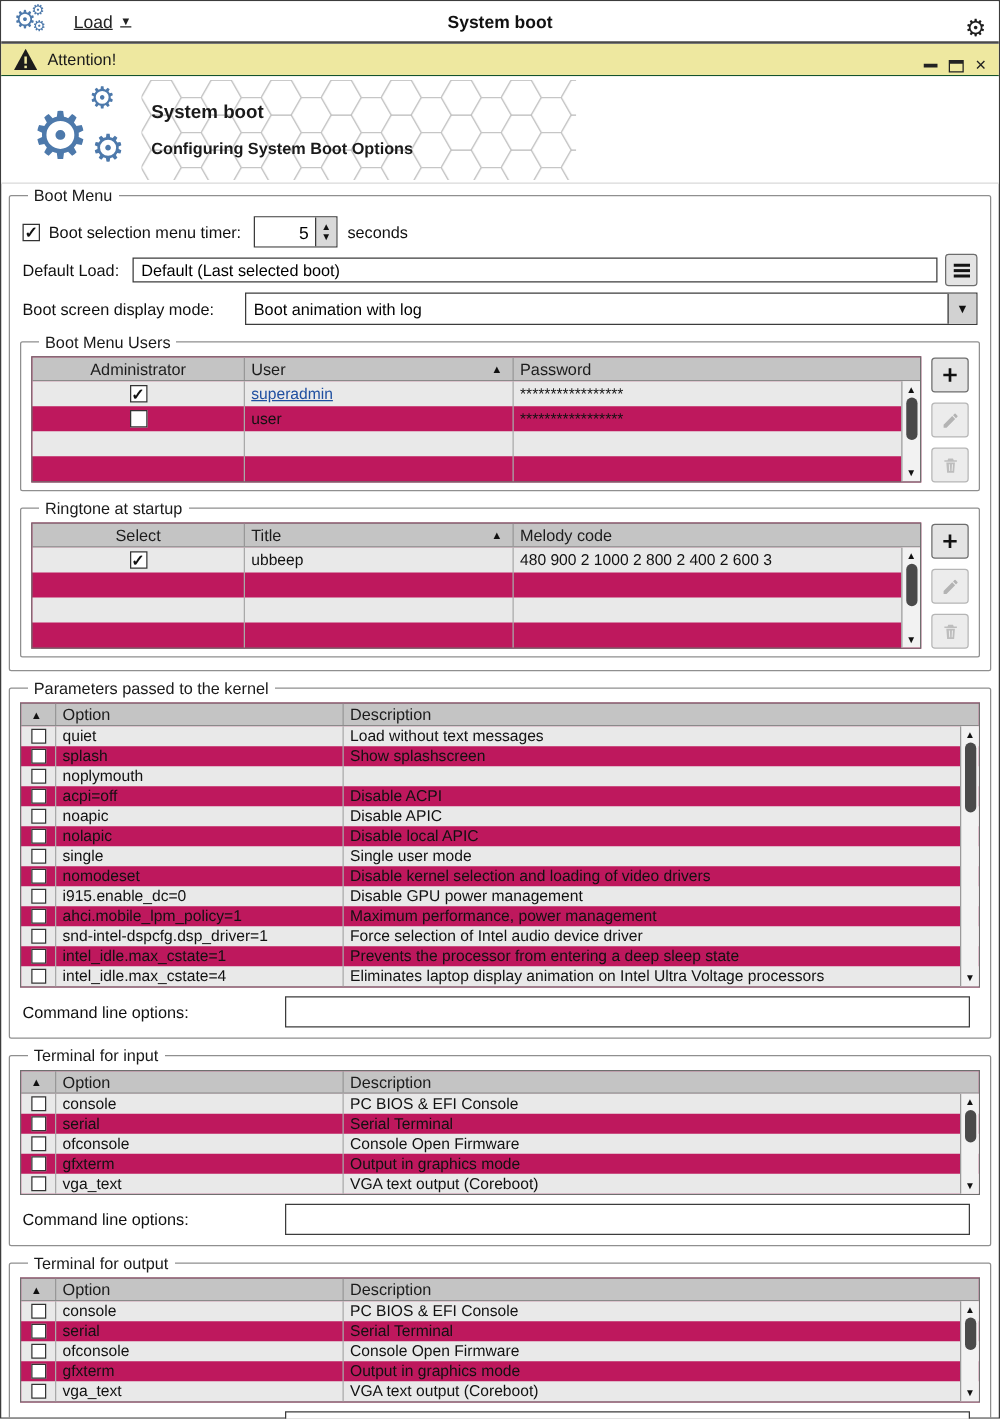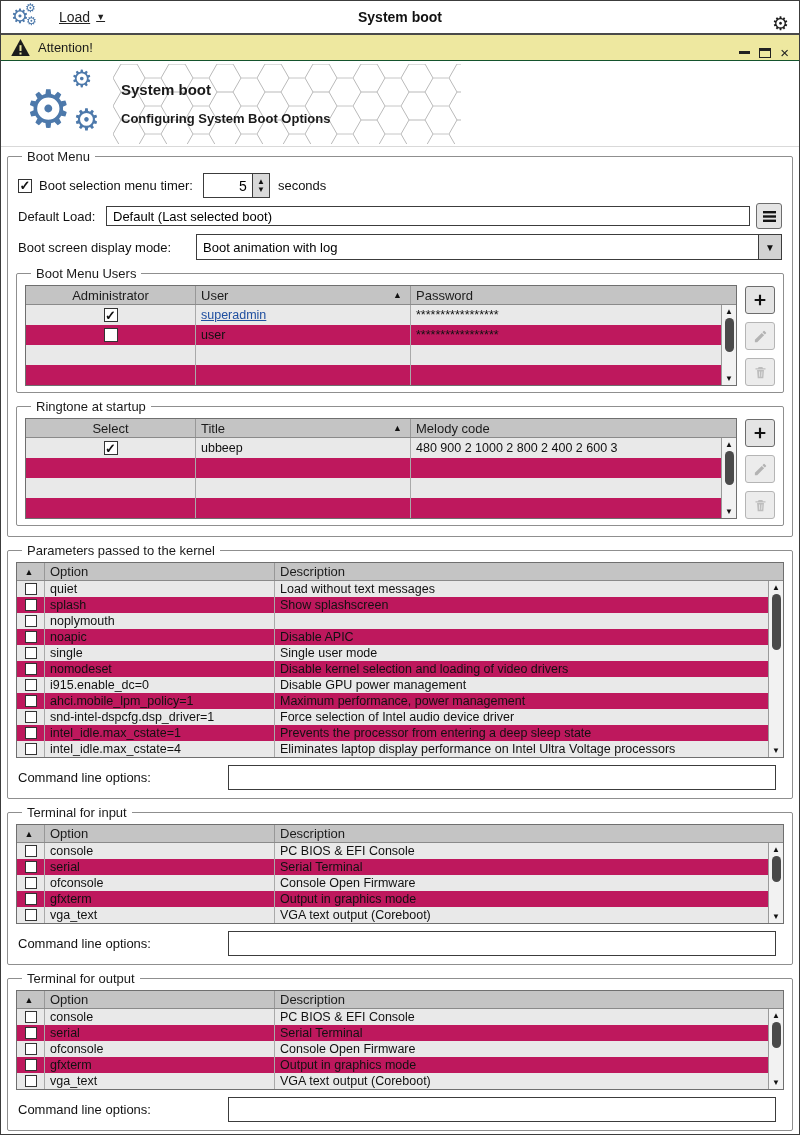--- a/index.html
+++ b/index.html
@@ -367,27 +367,41 @@
           <div class="trow">
               <span class="cell c-chk">
                 <span class="cb sm"></span>
               </span>
               <span class="cell c-opt">noplymouth</span>
             </div>
           <div class="trow">
               <span class="cell c-chk">
                 <span class="cb sm"></span>
               </span>
+              <span class="cell c-opt">acpi=off</span>
+              <span class="cell last">Disable ACPI</span>
+            </div>
+          <div class="trow">
+              <span class="cell c-chk">
+                <span class="cb sm"></span>
+              </span>
               <span class="cell c-opt">noapic</span>
               <span class="cell last">Disable APIC</span>
             </div>
           <div class="trow">
               <span class="cell c-chk">
                 <span class="cb sm"></span>
               </span>
+              <span class="cell c-opt">nolapic</span>
+              <span class="cell last">Disable local APIC</span>
+            </div>
+          <div class="trow">
+              <span class="cell c-chk">
+                <span class="cb sm"></span>
+              </span>
               <span class="cell c-opt">single</span>
               <span class="cell last">Single user mode</span>
             </div>
           <div class="trow">
               <span class="cell c-chk">
                 <span class="cb sm"></span>
               </span>
               <span class="cell c-opt">nomodeset</span>
               <span class="cell last">Disable kernel selection and loading of video drivers</span>
             </div>
@@ -417,21 +431,21 @@
                 <span class="cb sm"></span>
               </span>
               <span class="cell c-opt">intel_idle.max_cstate=1</span>
               <span class="cell last">Prevents the processor from entering a deep sleep state</span>
             </div>
           <div class="trow">
               <span class="cell c-chk">
                 <span class="cb sm"></span>
               </span>
               <span class="cell c-opt">intel_idle.max_cstate=4</span>
-              <span class="cell last">Eliminates laptop display performance on Intel Ultra Voltage processors</span>
+              <span class="cell last">Eliminates laptop display animation on Intel Ultra Voltage processors</span>
             </div>
           <div class="vscroll">
             <span class="sc-arrow">▲</span>
             <span class="sc-thumb" style="height:56px;"></span>
             <span class="sc-arrow down">▼</span>
           </div>
         </div>
       </div>
       <div class="cmd-row">
         <span class="lbl">Command line options:</span>

